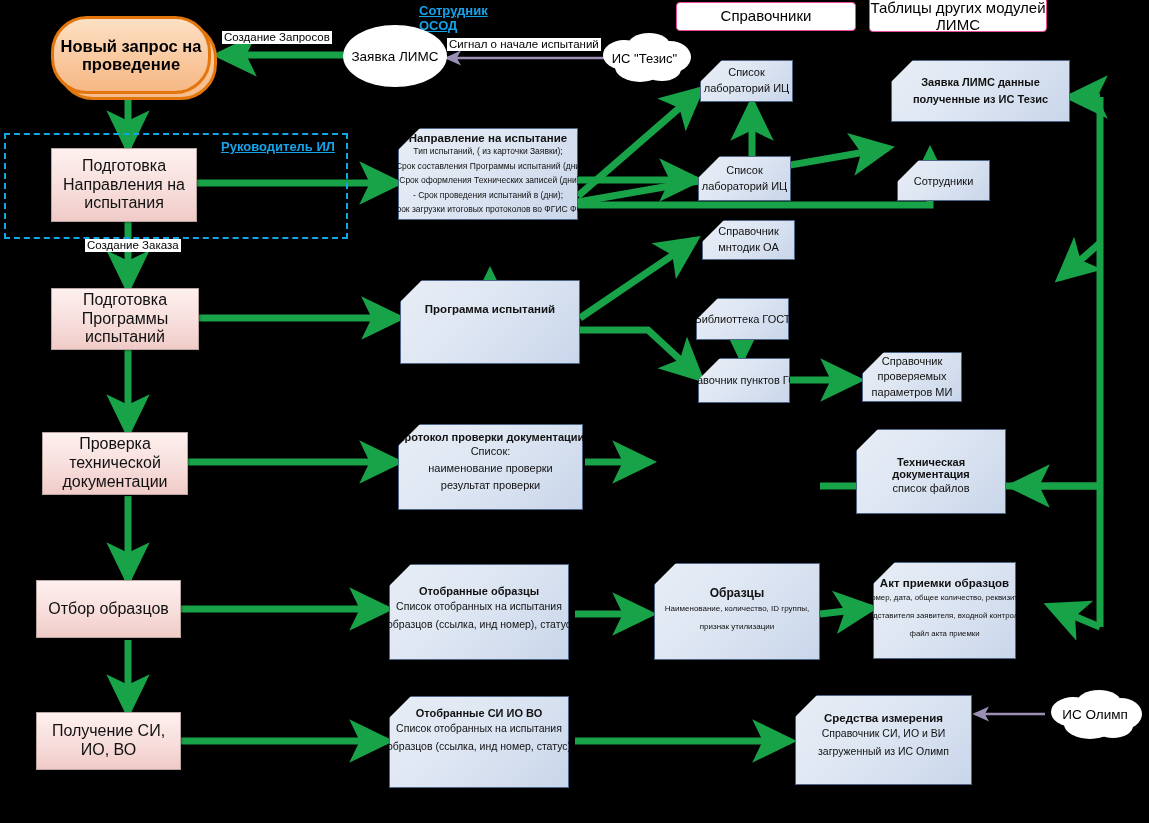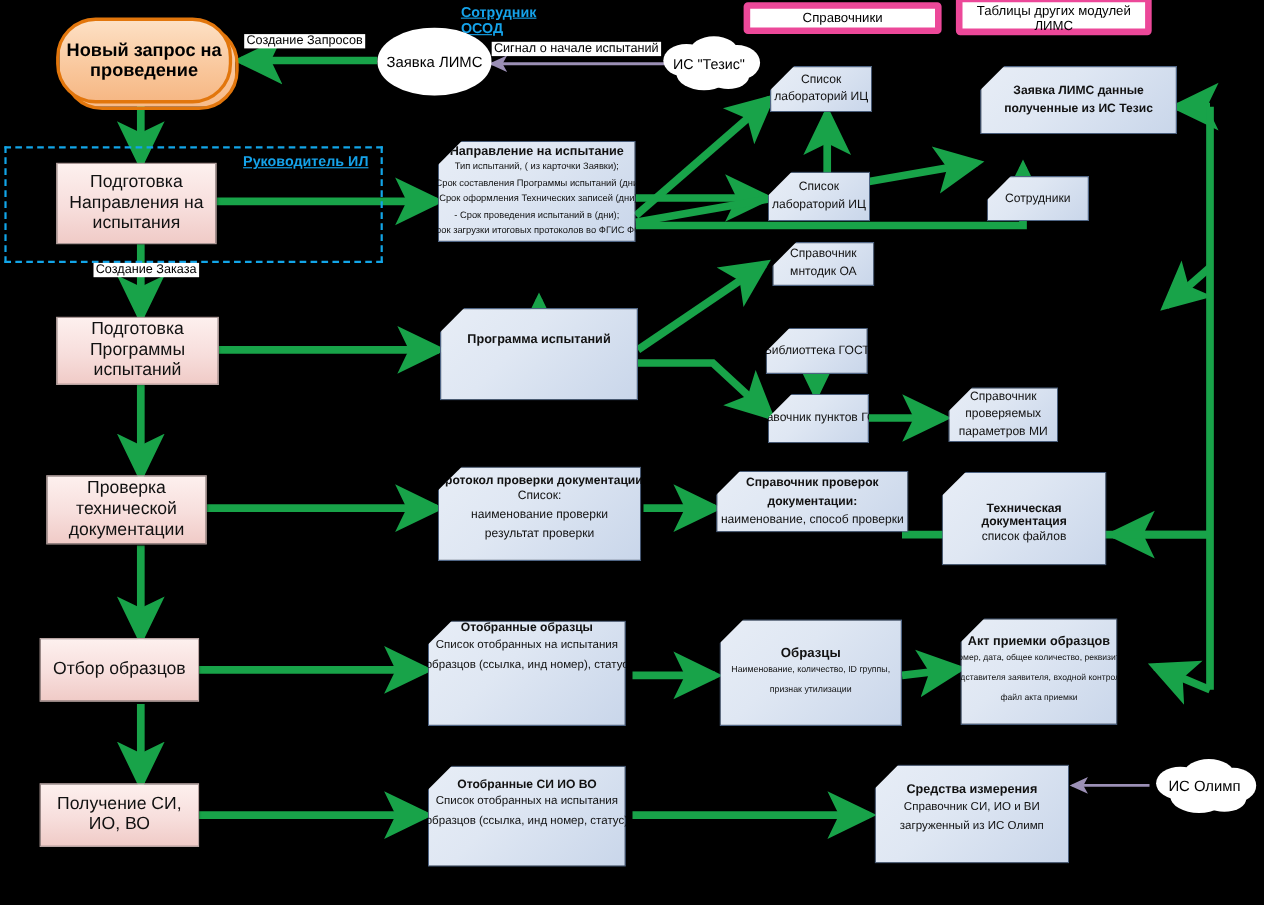--- a/index.html
+++ b/index.html
@@ -25,22 +25,22 @@
         text-align:center;font-weight:bold;font-size:16.5px;line-height:1.12;color:#000;}
 
   
   .ent{background:linear-gradient(135deg,#e7edf6 0%,#dfe7f3 40%,#c9d6ea 100%);
        border:1px solid #4f6585;color:#111;
        clip-path:polygon(22px 0,100% 0,100% 100%,0 100%,0 22px);
        box-shadow:1px 1px 2px rgba(0,0,0,.35);}
   .ent .t{font-weight:bold;}
 
   
-  .legend{background:#fff;border:6px solid #ec4899;border-radius:4px;color:#000;
-          font-size:12px;line-height:1.12;}
+  .legend{background:#fff;border:1px solid #ec4899;border-radius:4px;color:#000;
+          font-size:15px;line-height:1.12;}
 
   
   .cloud{position:absolute;display:flex;align-items:center;justify-content:center;
          color:#000;text-align:center;}
   .cloud span{position:relative;z-index:2;}
 
   
   .chip{position:absolute;background:#fff;color:#000;font-size:11.5px;line-height:1.1;
         padding:0 2px;white-space:nowrap;}
 
@@ -255,31 +255,27 @@
   </div>
 
 
   <div class="node ent" style="left:398px;top:424px;width:185px;height:86px;justify-content:flex-start;padding-top:6px;">
     <div class="t" style="font-size:11px;white-space:nowrap;">Протокол проверки документации</div>
     <div style="font-size:11px;line-height:1.55;">Список:</div>
     <div style="font-size:11px;line-height:1.55;">наименование проверки</div>
     <div style="font-size:11px;line-height:1.55;">результат проверки</div>
   </div>
 
-  <div class="node ent" style="left:651px;top:428px;width:175px;height:56px;">
-    <div class="t" style="font-size:11px;line-height:1.5;">Справочник проверок документации:</div>
-    <div style="font-size:11px;line-height:1.5;">наименование, способ проверки</div>
-  </div>
 
   <div class="node ent" style="left:856px;top:429px;width:150px;height:85px;justify-content:flex-start;padding-top:26px;">
     <div class="t" style="font-size:11px;">Техническая документация</div>
     <div style="font-size:11px;line-height:1.5;">список файлов</div>
   </div>
 
-  <div class="node ent" style="left:389px;top:564px;width:180px;height:96px;justify-content:flex-start;padding-top:0;">
+  <div class="node ent" style="left:389px;top:564px;width:180px;height:96px;justify-content:flex-start;padding-top:20px;">
     <div class="t" style="font-size:11px;">Отобранные образцы</div>
     <div style="font-size:10.5px;line-height:1.75;white-space:nowrap;">Список отобранных на испытания</div>
     <div style="font-size:10.5px;line-height:1.75;white-space:nowrap;">образцов (ссылка, инд номер), статус</div>
   </div>
 
   <div class="node ent" style="left:654px;top:563px;width:166px;height:97px;justify-content:flex-start;padding-top:22px;">
     <div class="t" style="font-size:12px;">Образцы</div>
     <div style="font-size:8px;line-height:2.2;">Наименование, количество, ID  группы,</div>
     <div style="font-size:8px;line-height:2.2;">признак утилизации</div>
   </div>

